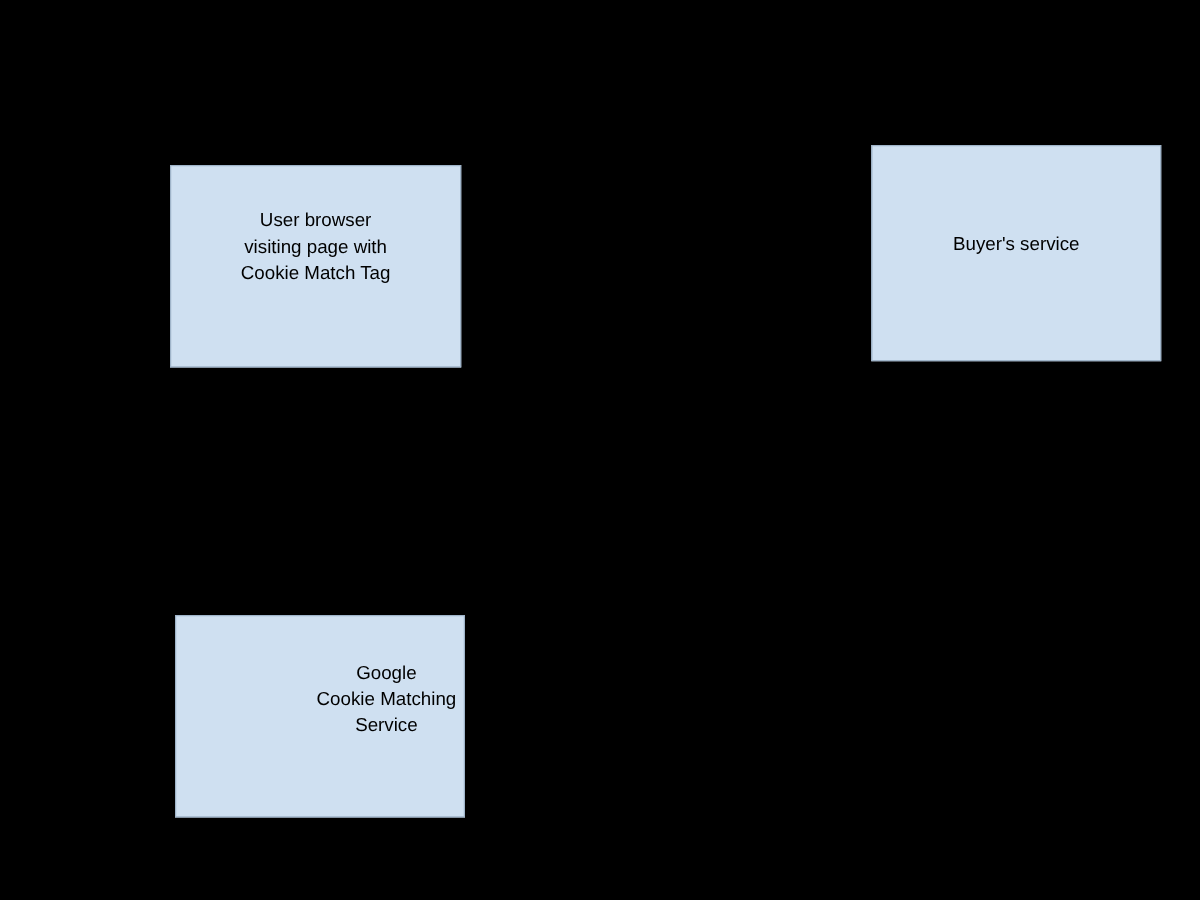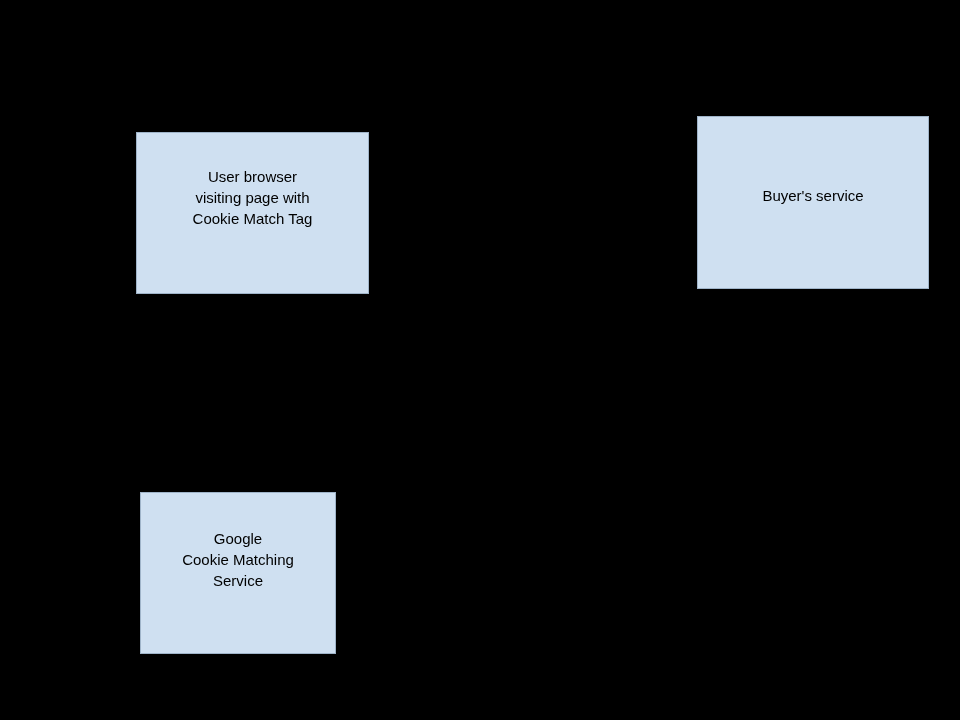--- a/index.html
+++ b/index.html
@@ -49,22 +49,23 @@
     top: 116px;
     width: 232px;
     height: 173px;
   }
   #node-buyers-service .node-label {
     transform: translateY(-7px);
   }
   #node-google-cms {
     left: 140px;
     top: 492px;
-    width: 196px;
+    width: 232px;
     height: 162px;
+    justify-content: flex-end;
   }
   #node-google-cms .node-label {
     transform: translateY(-14px);
   }
   
   .connector {
     position: absolute;
     background: #000000;
     pointer-events: none;
   }

